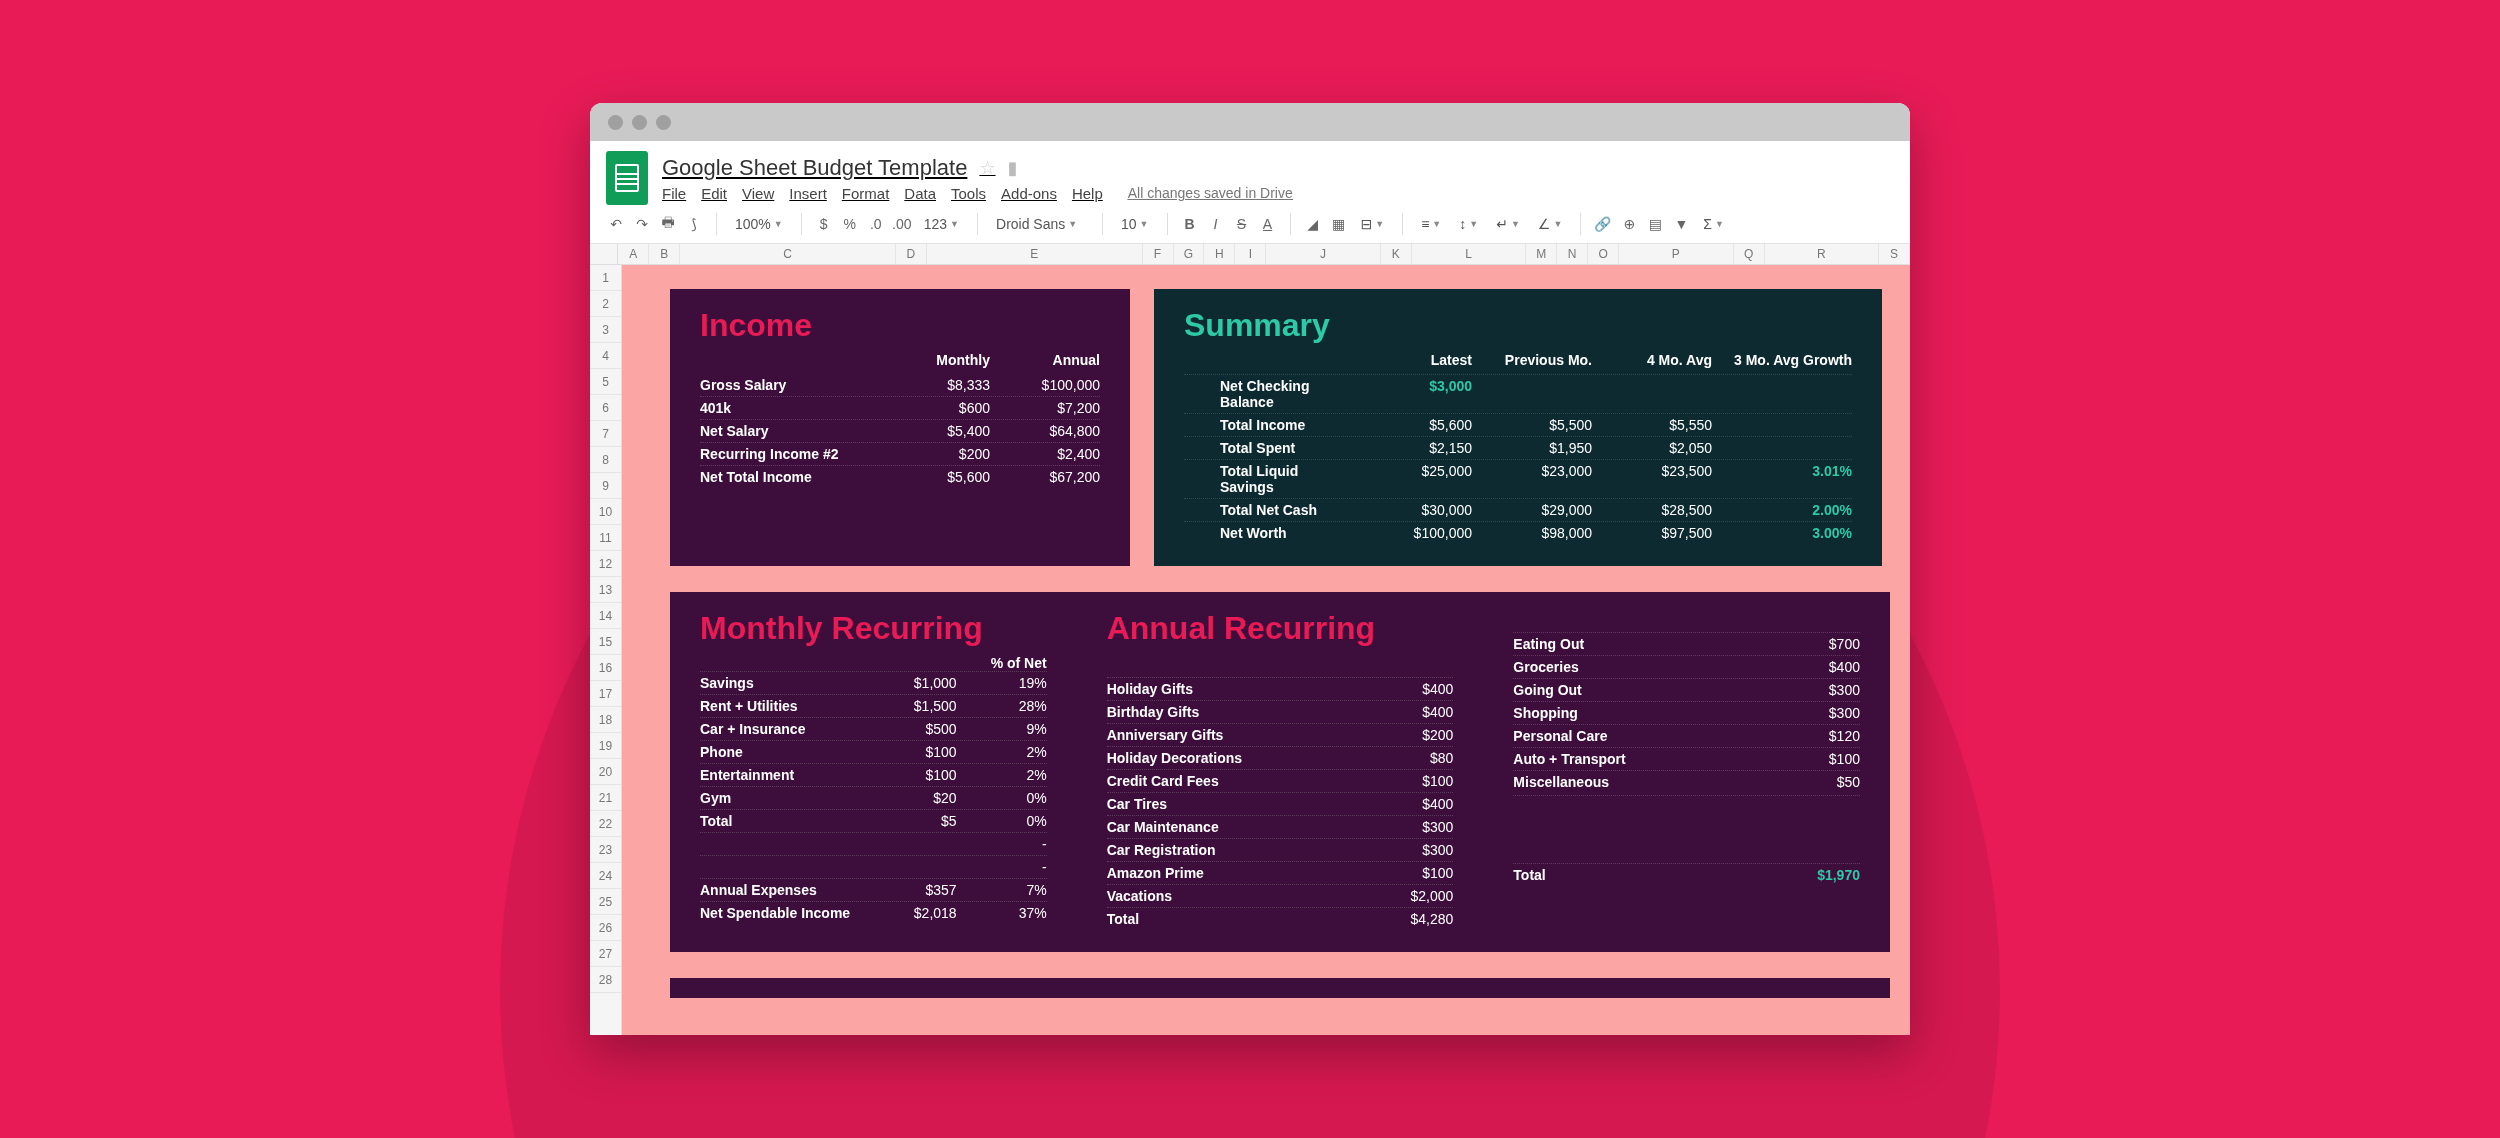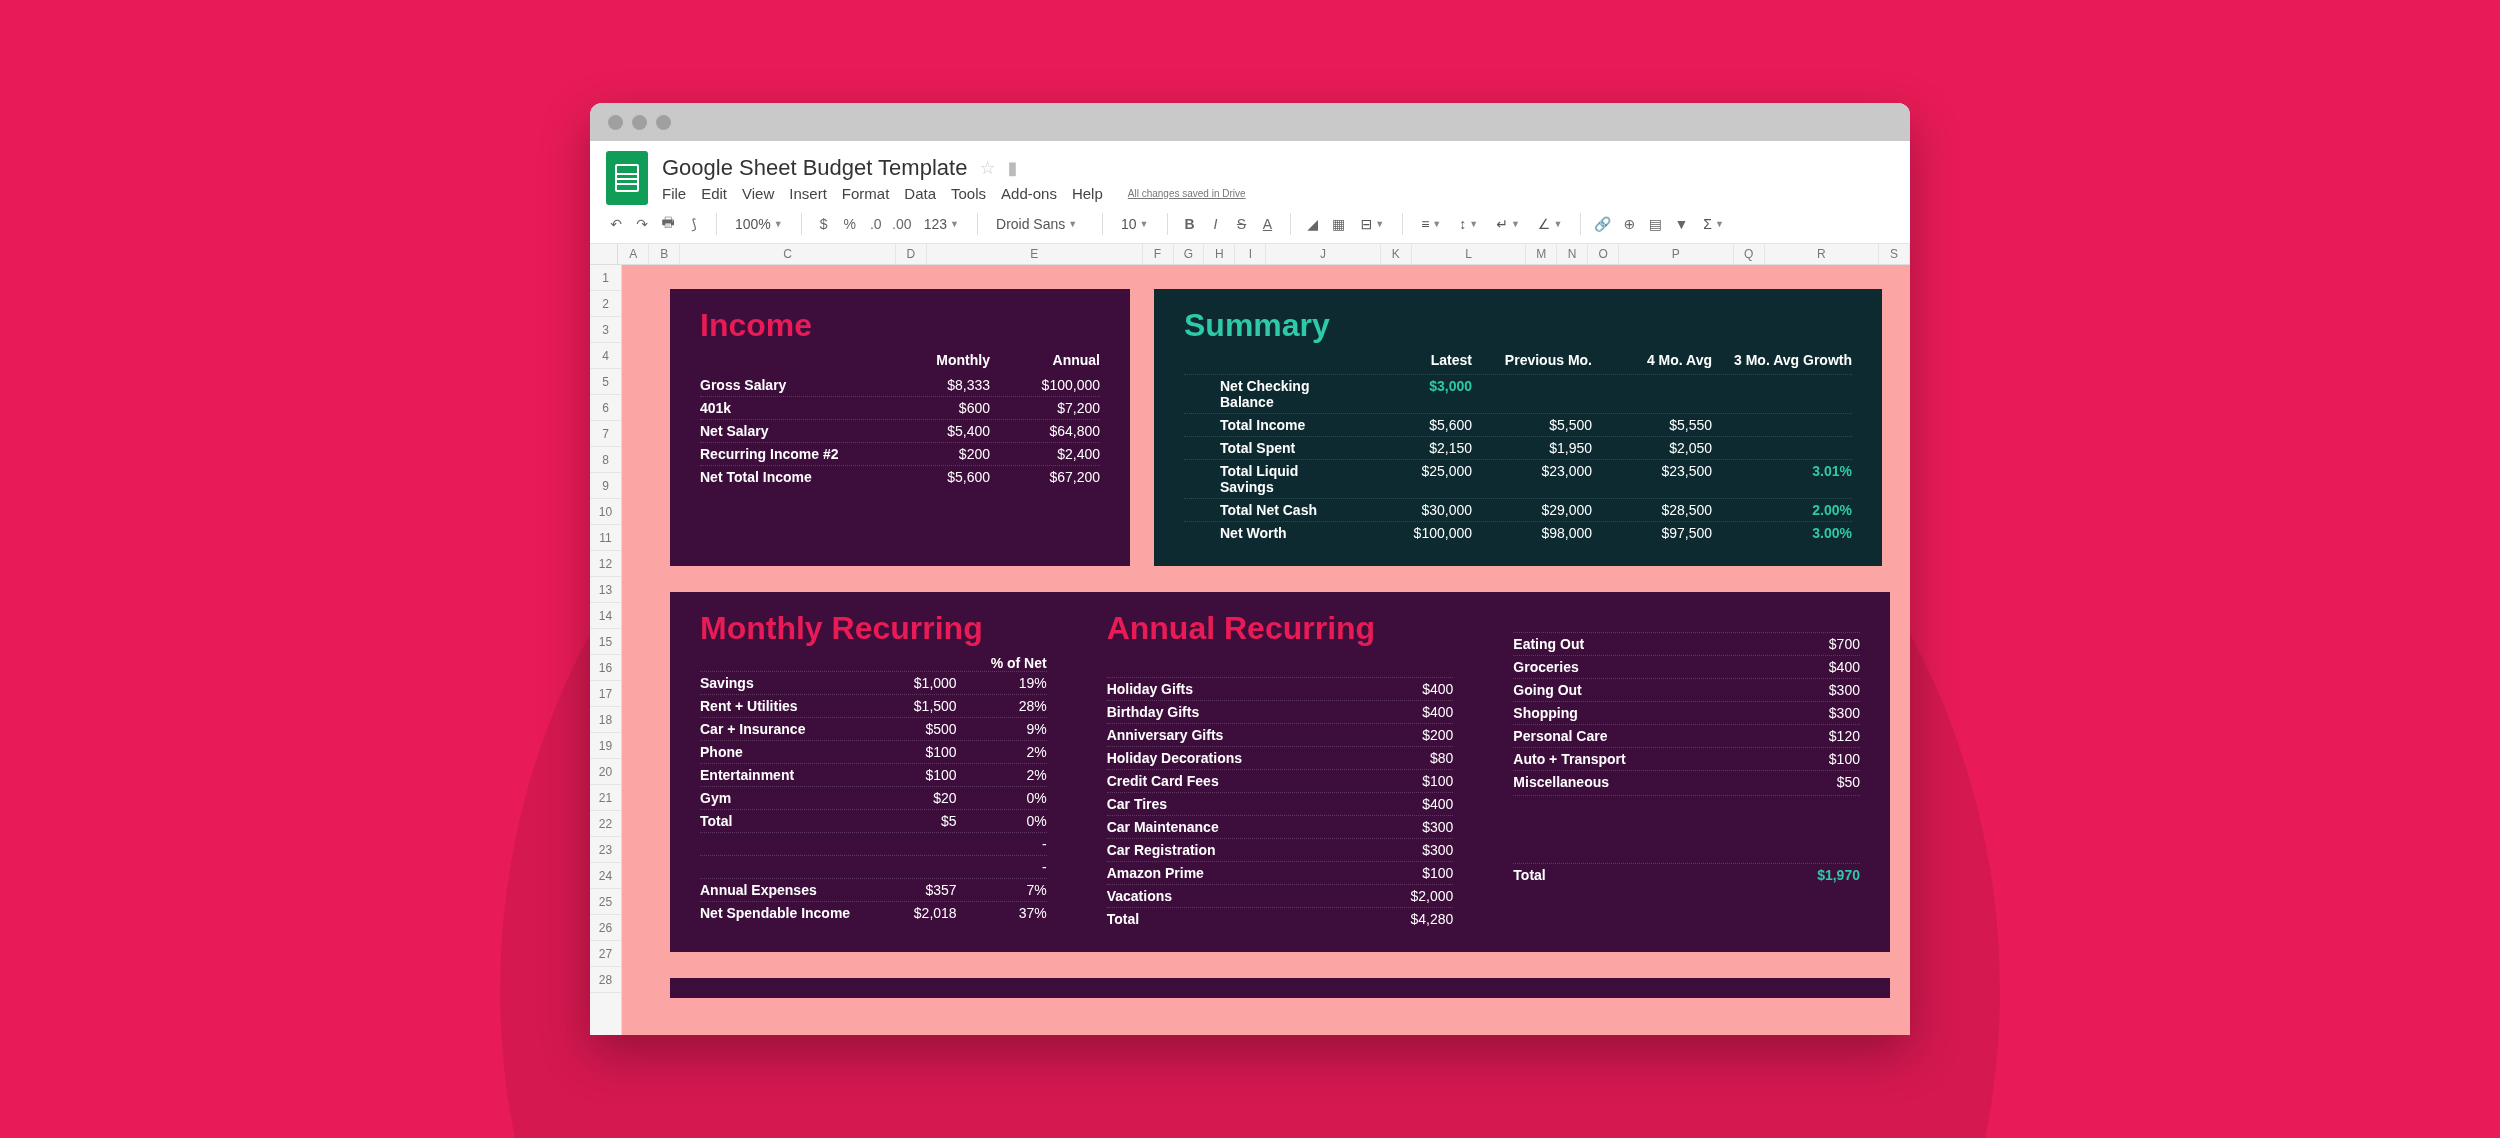--- a/index.html
+++ b/index.html
@@ -42,20 +42,21 @@
     gap: 9px;
   }
   .tl-dot { width: 15px; height: 15px; border-radius: 50%; background: #a0a0a0; }
 
   .doc-header {
     display: flex;
     align-items: center;
     padding: 10px 16px 0 16px;
     gap: 14px;
     background: #fff;
+    text-decoration: underline;
   }
   .sheets-logo {
     width: 42px; height: 54px;
     background: #0f9d58;
     border-radius: 3px;
     position: relative;
     display:flex; align-items:center; justify-content:center;
   }
   .sheets-logo::after{
     content:"";
@@ -72,21 +73,21 @@
     top: 27px;
     box-shadow: 0 5px 0 #fff, 0 -5px 0 #fff;
   }
   .doc-title-area { flex: 1; }
   .doc-title-row { display:flex; align-items:center; gap:12px; }
   .doc-title { font-size: 22px; color: #333; font-weight: 400; }
   .star-icon { color:#ccc; font-size:18px; }
   .folder-icon { color:#bbb; font-size:18px; }
   .menu-row { display: flex; gap: 15px; font-size: 15px; color: #444; margin-top: 4px; align-items:center; }
   .menu-item { cursor: pointer; }
-  .save-status { color:#777; text-decoration: underline; font-size:10px; }
+  .save-status { color:#777; text-decoration: underline; font-size:14px; }
 
   .toolbar {
     display:flex;
     align-items:center;
     padding: 8px 16px;
     gap: 6px;
     border-bottom: 1px solid #e3e3e3;
     font-size: 14px;
     color:#555;
   }

